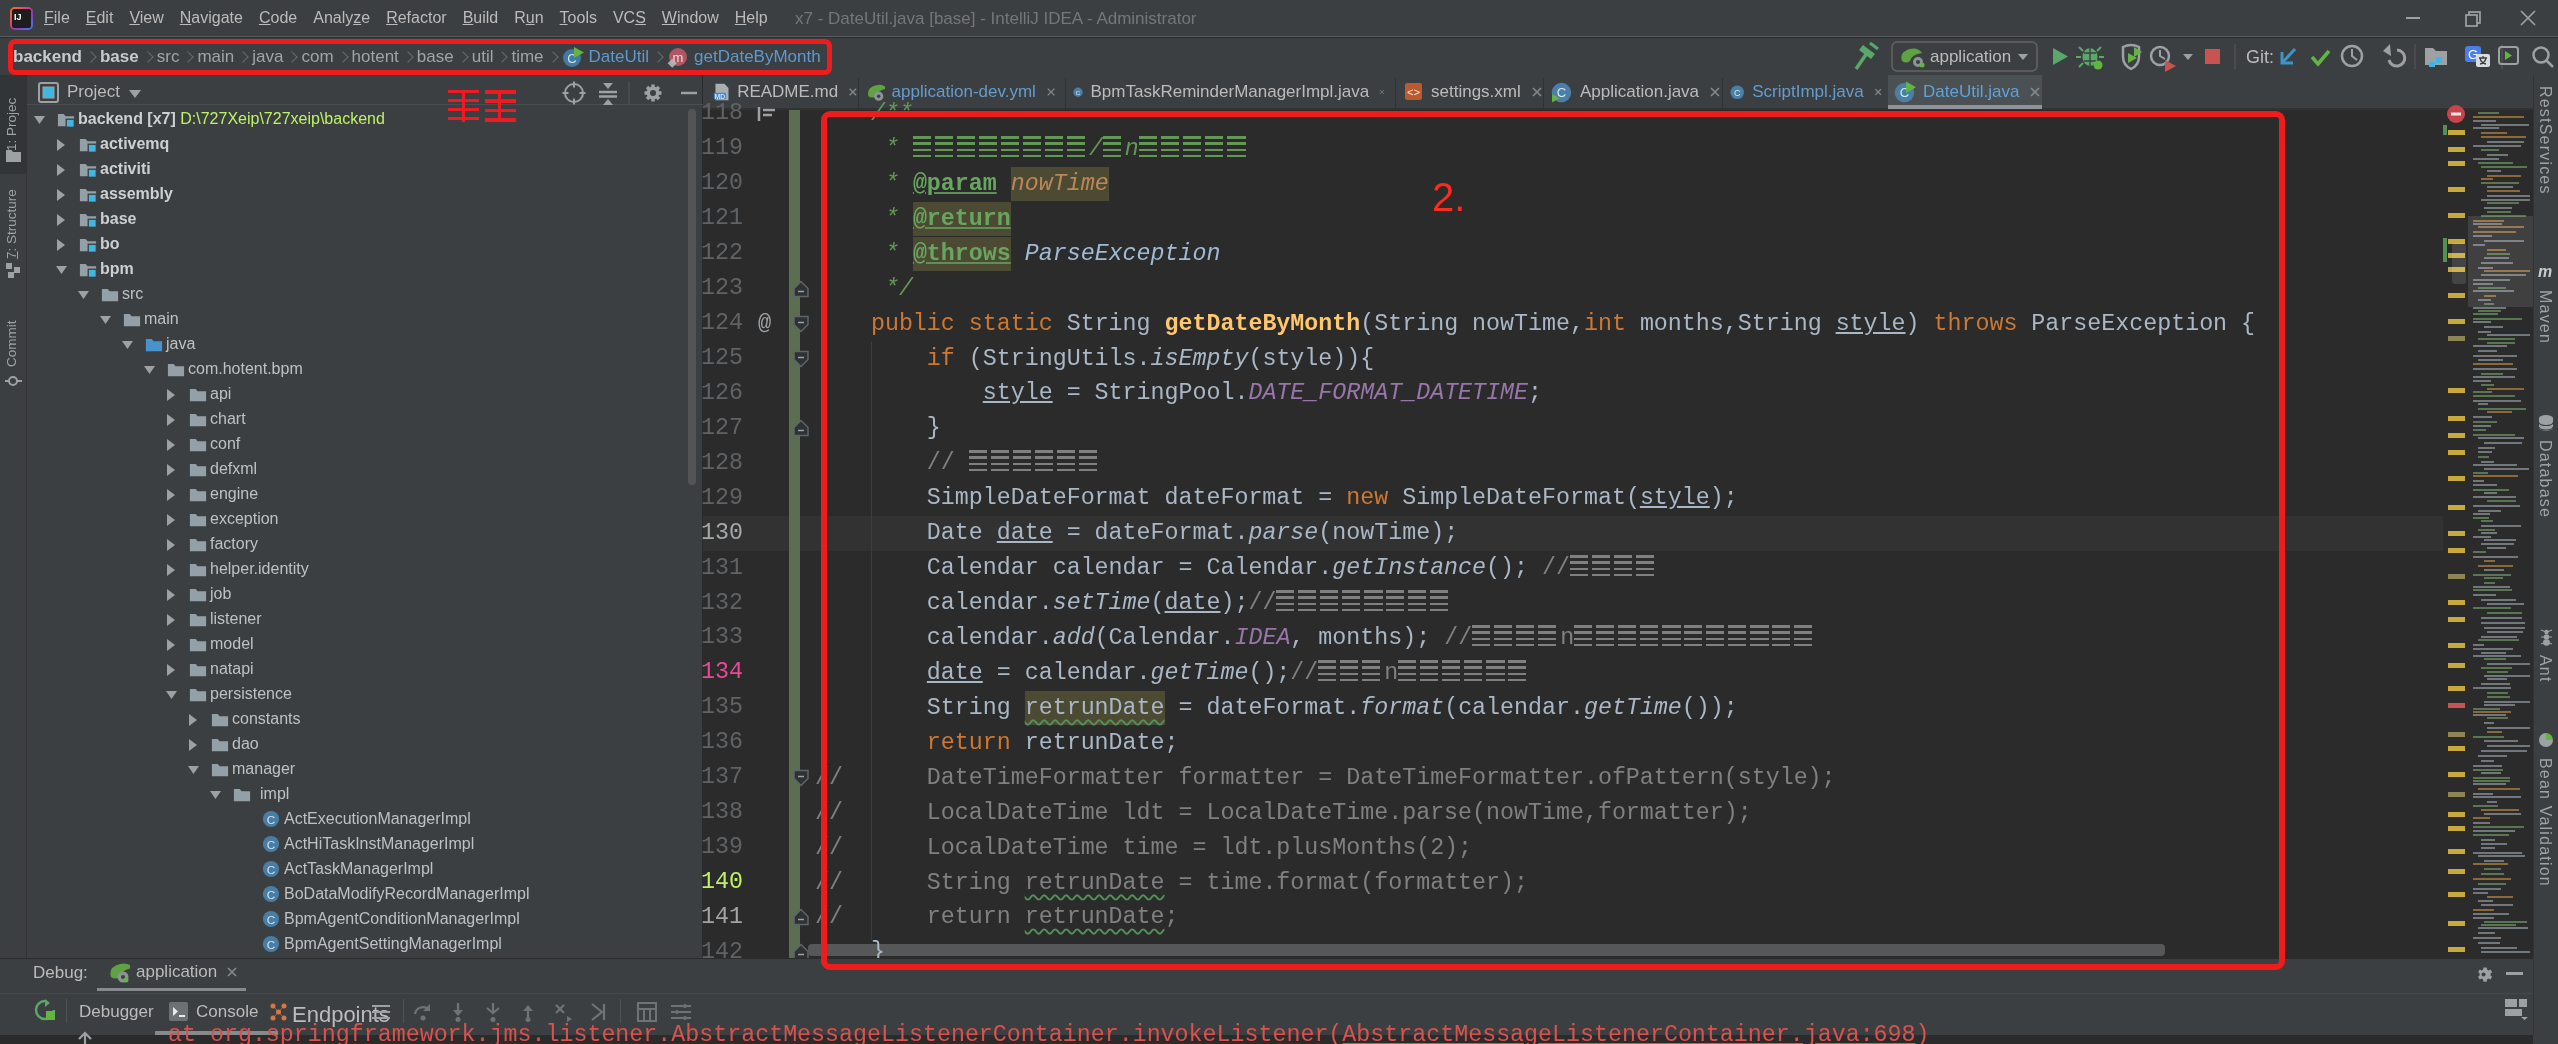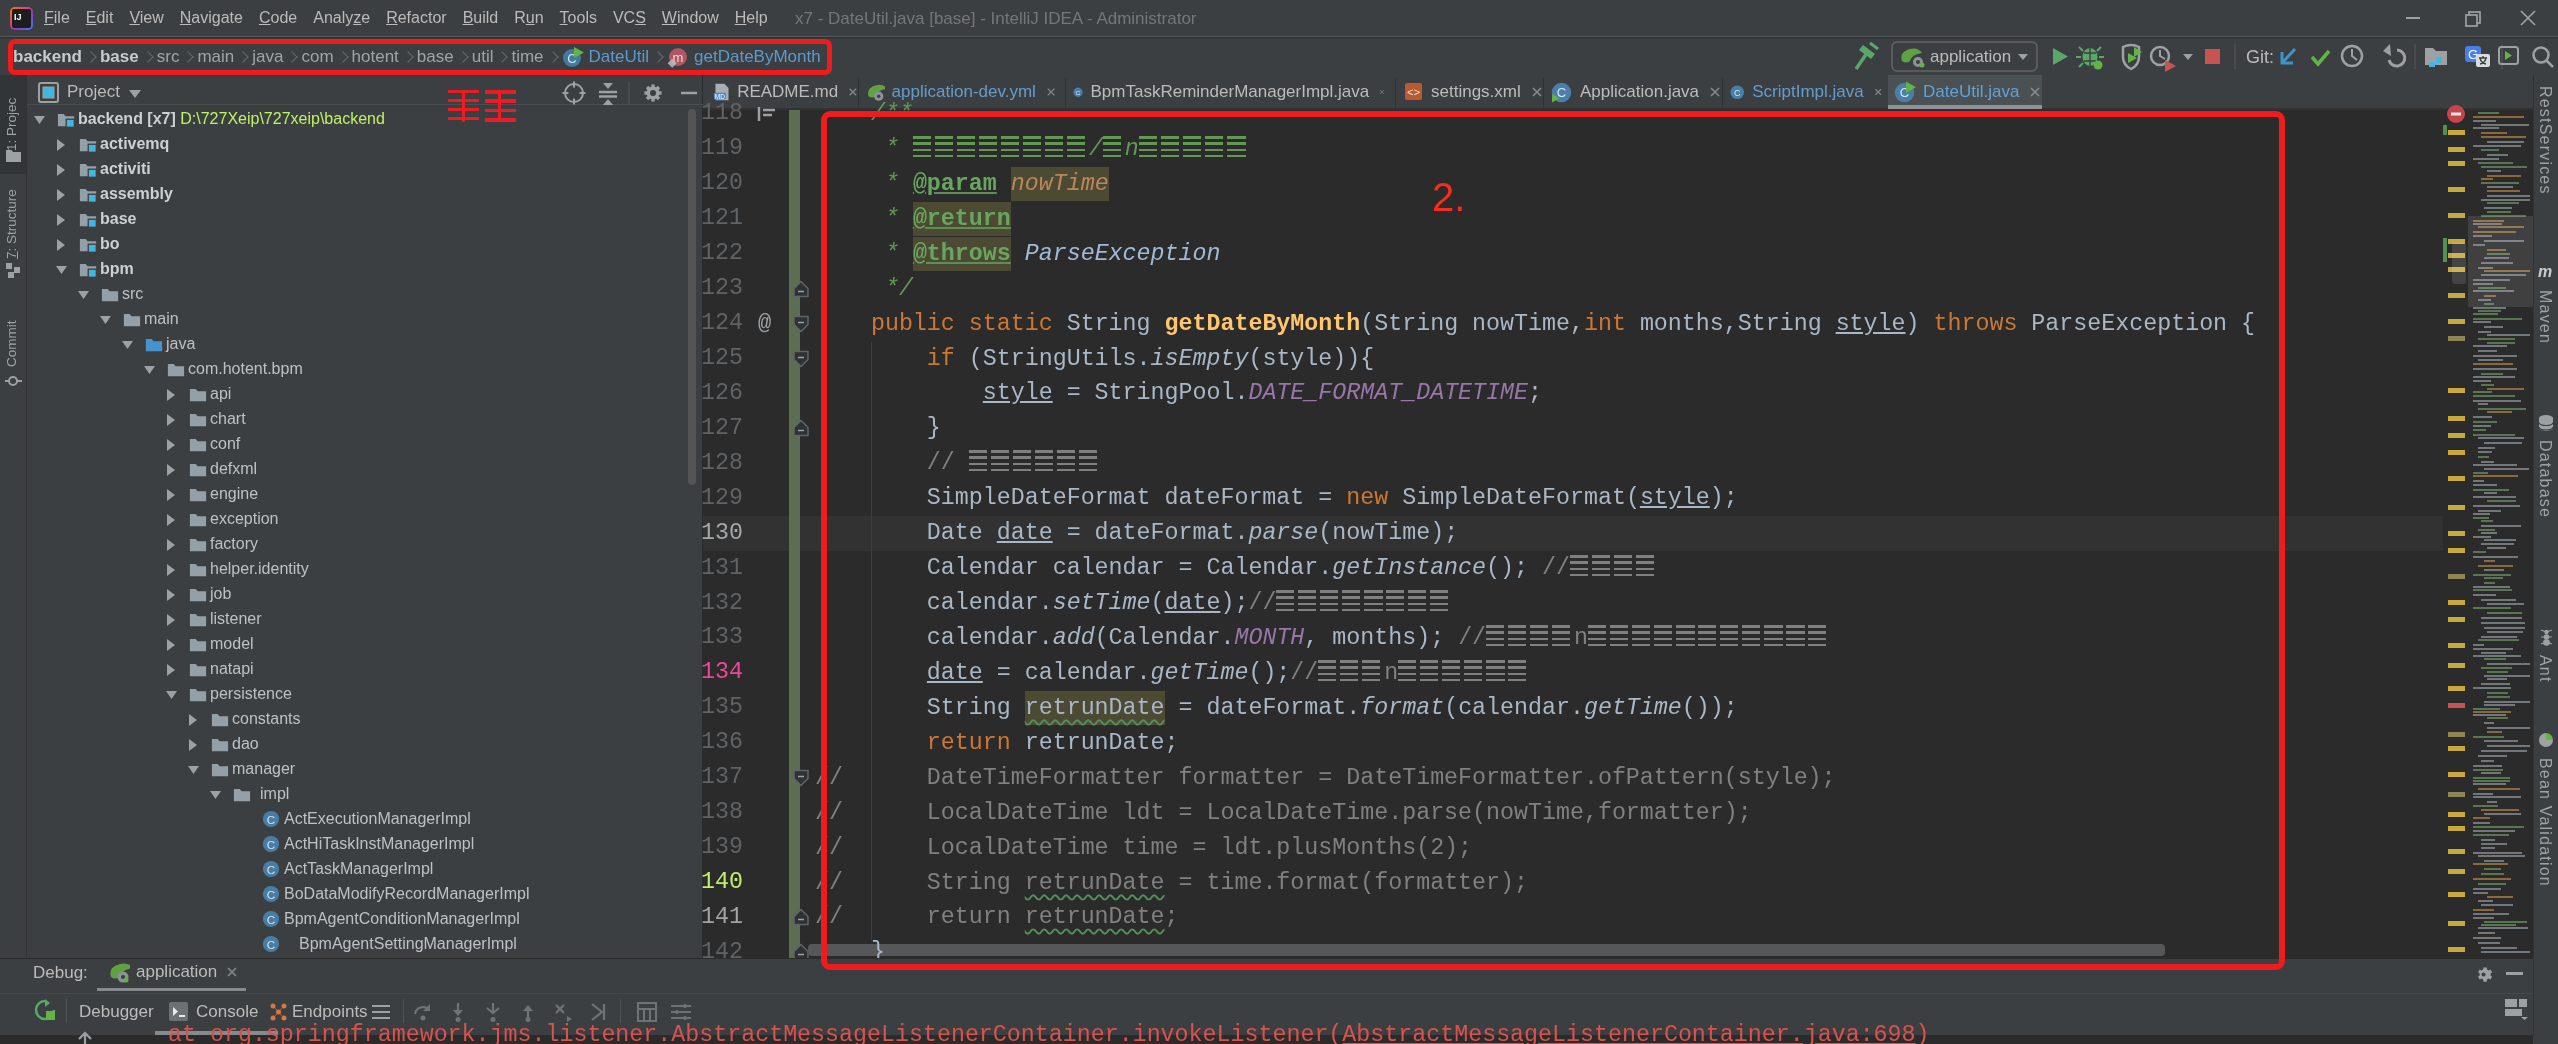--- a/index.html
+++ b/index.html
@@ -410,21 +410,21 @@
     <div class="abs tree " style="left:257px;top:810px">BoDataModifyRecordManagerImpl</div>
     <svg class="abs" style="left:235px;top:835px" width="18" height="18" viewBox="0 0 20 20">
       <circle cx="10" cy="10" r="9" fill="#487da5"></circle>
       <text x="10" y="15" font-size="13" fill="#d4e3ee" text-anchor="middle" font-family="Liberation Sans">C</text>
     </svg>
     <div class="abs tree " style="left:257px;top:835px">BpmAgentConditionManagerImpl</div>
     <svg class="abs" style="left:235px;top:860px" width="18" height="18" viewBox="0 0 20 20">
       <circle cx="10" cy="10" r="9" fill="#487da5"></circle>
       <text x="10" y="15" font-size="13" fill="#d4e3ee" text-anchor="middle" font-family="Liberation Sans">C</text>
     </svg>
-    <div class="abs tree " style="left:272px;top:860px">BpmAgentSettingManagerImpl</div>
+    <div class="abs tree " style="left:257px;top:860px">BpmAgentSettingManagerImpl</div>
 <div class="abs" style="left:661px;top:34px;width:8px;height:376px;background:#595c5e;border-radius:4px;opacity:.75"></div>
 </div>
 <div class="abs" id="toolwl">
 <div class="abs" style="left:0px;top:0px;width:26px;height:99px;background:#313537"></div>
 <div class="abs vlabel" style="left:4px;top:76px;transform:rotate(-90deg);transform-origin:0 0">1: Projec</div>
 <svg class="abs" style="left:6px;top:73px" width="15" height="14">
       <path d="M0 2 h5.5 l1.5 2 H15 v10 H0z" fill="#9da1a4"></path>
     </svg>
 <div class="abs vlabel" style="left:4px;top:184px;transform:rotate(-90deg);transform-origin:0 0"><u>7</u>: Structure</div>
 <svg class="abs" style="left:6px;top:188px" width="15" height="15">
@@ -565,21 +565,21 @@
 <div class="abs code" style="left:815px;top:271.6px;z-index:5"><span class="dc">     */</span></div>
 <div class="abs code" style="left:815px;top:306.6px;z-index:5">    <span class="k">public</span> <span class="k">static</span> String <span class="mt">getDateByMonth</span>(String nowTime,<span class="k">int</span> months,String <span class="un">style</span>) <span class="k">throws</span> ParseException {</div>
 <div class="abs code" style="left:815px;top:341.5px;z-index:5">        <span class="k">if</span> (StringUtils.<span class="it">isEmpty</span>(style)){</div>
 <div class="abs code" style="left:815px;top:376.4px;z-index:5">            <span class="un">style</span> = StringPool.<span class="fd">DATE_FORMAT_DATETIME</span>;</div>
 <div class="abs code" style="left:815px;top:411.4px;z-index:5">        }</div>
 <div class="abs code" style="left:815px;top:446.3px;z-index:5">        <span class="cm">// <span class="cj" style="width:132px;"></span></span></div>
 <div class="abs code" style="left:815px;top:481.2px;z-index:5">        SimpleDateFormat dateFormat = <span class="k">new</span> SimpleDateFormat(<span class="un">style</span>);</div>
 <div class="abs code" style="left:815px;top:516.2px;z-index:5">        Date <span class="un">date</span> = dateFormat.<span class="it">parse</span>(nowTime);</div>
 <div class="abs code" style="left:815px;top:551.1px;z-index:5">        Calendar calendar = Calendar.<span class="it">getInstance</span>(); <span class="cm">//<span class="cj" style="width:88px;"></span></span></div>
 <div class="abs code" style="left:815px;top:586.0px;z-index:5">        calendar.<span class="it">setTime</span>(<span class="un">date</span>);<span class="cm">//<span class="cj" style="width:176px;"></span></span></div>
-<div class="abs code" style="left:815px;top:621.0px;z-index:5">        calendar.<span class="it">add</span>(Calendar.<span class="fd">MONTH</span>, months); <span class="cm">//<span class="cj" style="width:88px;"></span>n<span class="cj" style="width:242px;"></span></span></div>
+<div class="abs code" style="left:815px;top:621.0px;z-index:5">        calendar.<span class="it">add</span>(Calendar.<span class="fd">IDEA</span>, months); <span class="cm">//<span class="cj" style="width:88px;"></span>n<span class="cj" style="width:242px;"></span></span></div>
 <div class="abs code" style="left:815px;top:655.9px;z-index:5">        <span class="un">date</span> = calendar.<span class="it">getTime</span>();<span class="cm">//<span class="cj" style="width:66px;"></span>n<span class="cj" style="width:132px;"></span></span></div>
 <div class="abs code" style="left:815px;top:690.8px;z-index:5">        String <span class="hb wv">retrunDate</span> = dateFormat.<span class="it">format</span>(calendar.<span class="it">getTime</span>());</div>
 <div class="abs code" style="left:815px;top:725.7px;z-index:5">        <span class="k">return</span> retrunDate;</div>
 <div class="abs code" style="left:815px;top:760.7px;z-index:5"><span class="cm">//      DateTimeFormatter formatter = DateTimeFormatter.ofPattern(style);</span></div>
 <div class="abs code" style="left:815px;top:795.6px;z-index:5"><span class="cm">//      LocalDateTime ldt = LocalDateTime.parse(nowTime,formatter);</span></div>
 <div class="abs code" style="left:815px;top:830.5px;z-index:5"><span class="cm">//      LocalDateTime time = ldt.plusMonths(2);</span></div>
 <div class="abs code" style="left:815px;top:865.5px;z-index:5"><span class="cm">//      String <span class="wv">retrunDate</span> = time.format(formatter);</span></div>
 <div class="abs code" style="left:815px;top:900.4px;z-index:5"><span class="cm">//      return <span class="wv">retrunDate</span>;</span></div>
 <div class="abs code" style="left:815px;top:935.3px;z-index:5">    }</div>
 <div class="abs" style="left:808px;top:944px;width:1357px;height:12px;background:#555759;border-radius:4px;z-index:4"></div>
@@ -890,21 +890,21 @@
 <div class="abs" style="left:196px;top:1002px;color:#bbbbbb;font-size:17px;z-index:7">Console</div>
 <div class="abs" style="left:155px;top:1031px;width:123px;height:3.5px;background:#868a8d;z-index:7"></div>
 <svg class="abs" style="left:268px;top:1001px;z-index:7" width="21" height="21" viewBox="0 0 21 21">
     <circle cx="5" cy="5" r="2.5" fill="#d77844"></circle>
     <circle cx="16" cy="5" r="2.5" fill="#d77844"></circle>
     <circle cx="10.5" cy="11" r="2.5" fill="#d77844"></circle>
     <circle cx="5" cy="17" r="2.5" fill="#d77844"></circle>
     <circle cx="16" cy="17" r="2.5" fill="#d77844"></circle>
     <path d="M5 5 L10.5 11 L16 5 M5 17 L10.5 11 L16 17" stroke="#d77844" stroke-width="1" fill="none" opacity=".7"></path>
   </svg>
-<div class="abs" style="left:292px;top:1002px;color:#bbbbbb;font-size:17px;z-index:7">Endpoints</div>
+<div class="abs" style="left:292px;top:1002px;color:#bbbbbb;font-size:22px;z-index:7">Endpoints</div>
 <svg class="abs" style="left:371px;top:1004px;z-index:7" width="20" height="16">
     <path d="M1 2 h18 M1 8 h18 M1 14 h18" stroke="#9da1a4" stroke-width="2.2"></path>
   </svg>
 <div class="abs" style="left:403px;top:999px;width:1px;height:24px;background:#505355;z-index:7"></div>
 <svg class="abs" style="left:413px;top:1002px;z-index:7" width="20" height="20">
     <path d="M2 12 a8 8 0 0 1 14-4" fill="none" stroke="#6f7376" stroke-width="2.2"></path>
     <path d="M17 2 v7 h-7z" fill="#6f7376"></path>
     <circle cx="10" cy="16" r="2.5" fill="#6f7376"></circle>
   </svg>
 <svg class="abs" style="left:448px;top:1002px;z-index:7" width="20" height="20">

